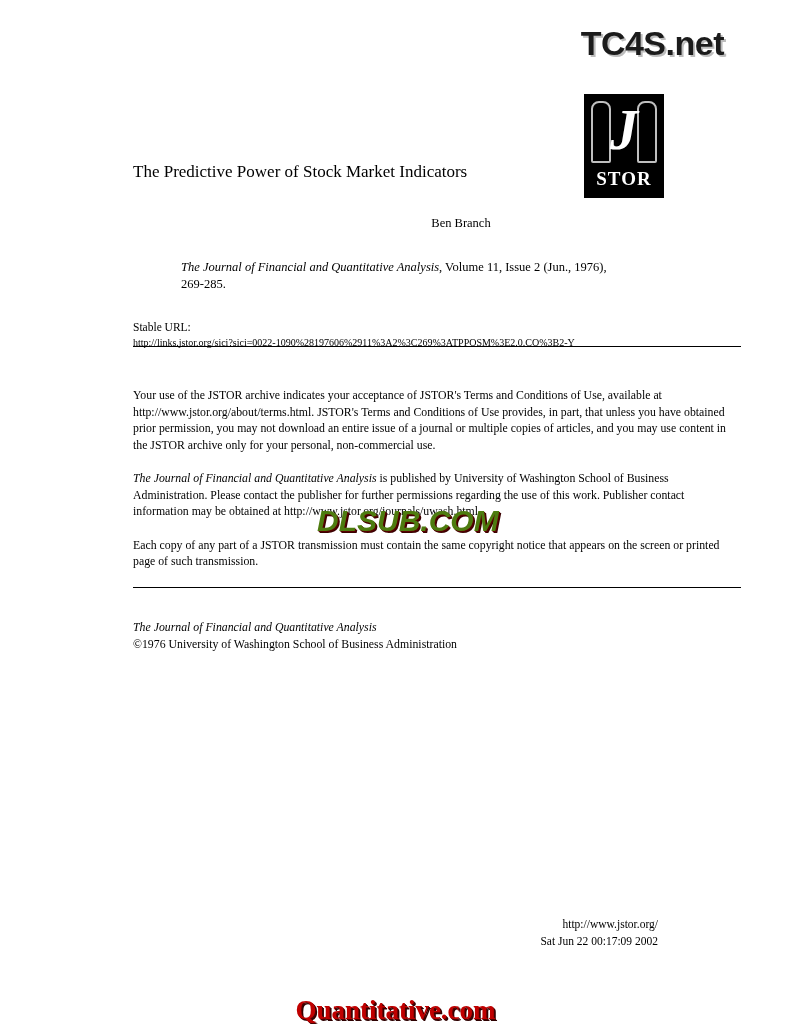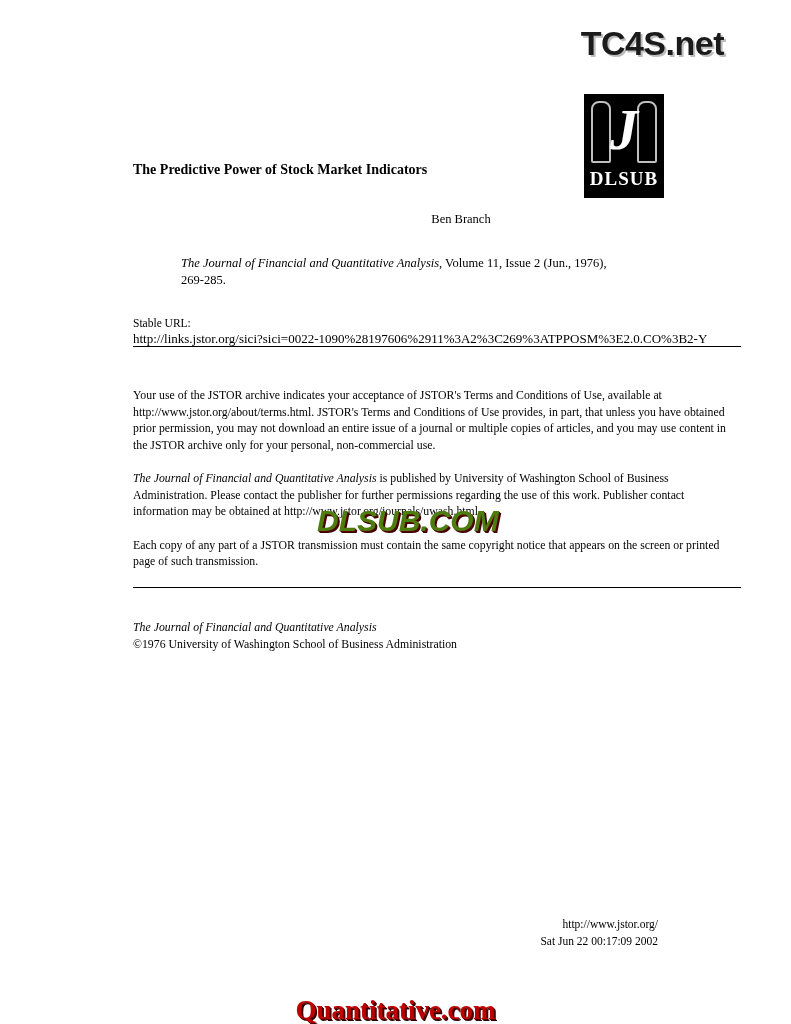--- a/index.html
+++ b/index.html
@@ -85,42 +85,42 @@
   .jstor-logo .deco-r { right: 6px; }
 
   
   .content {
     position: absolute;
     left: 92px;
     top: 146px;
     width: 608px;
   }
   .doc-title {
-    font-size: 14px;
-    font-weight: bold;
+    font-size: 17px;
+    font-weight: normal;
     margin: 0 0 34px 0;
   }
   .author {
     font-size: 12.5px;
     margin: 0 0 28px 48px;
     text-align: center;
   }
   .citation {
     font-size: 12.5px;
     margin: 0 0 26px 48px;
     line-height: 17px;
   }
   .citation .italic { font-style: italic; }
   .stable-label {
     font-size: 11.5px;
     margin: 0;
     line-height: 16px;
   }
   .stable-url {
-    font-size: 13px;
+    font-size: 10px;
     margin: 0;
     word-break: break-all;
     line-height: 16px;
     font-family: Liberation Serif, serif;
   }
 
   hr.rule {
     border: 0;
     border-top: 1px solid #000;
     margin: 0;
@@ -204,21 +204,21 @@
 <body>
 
 <div class="page">
 
   <div class="wm-top">TC4S.net</div>
 
   <div class="jstor-logo">
     <div class="deco-l"></div>
     <div class="deco-r"></div>
     <div class="jglyph">J</div>
-    <div class="jword">DLSUB</div>
+    <div class="jword">STOR</div>
   </div>
 
   <div class="content">
     <p class="doc-title">The Predictive Power of Stock Market Indicators</p>
     <p class="author">Ben Branch</p>
     <p class="citation">
       <span class="italic">The Journal of Financial and Quantitative Analysis</span><span>, Volume 11, Issue 2 (Jun., 1976),</span><br>
       <span>269-285.</span>
     </p>
     <p class="stable-label">Stable URL:</p>

